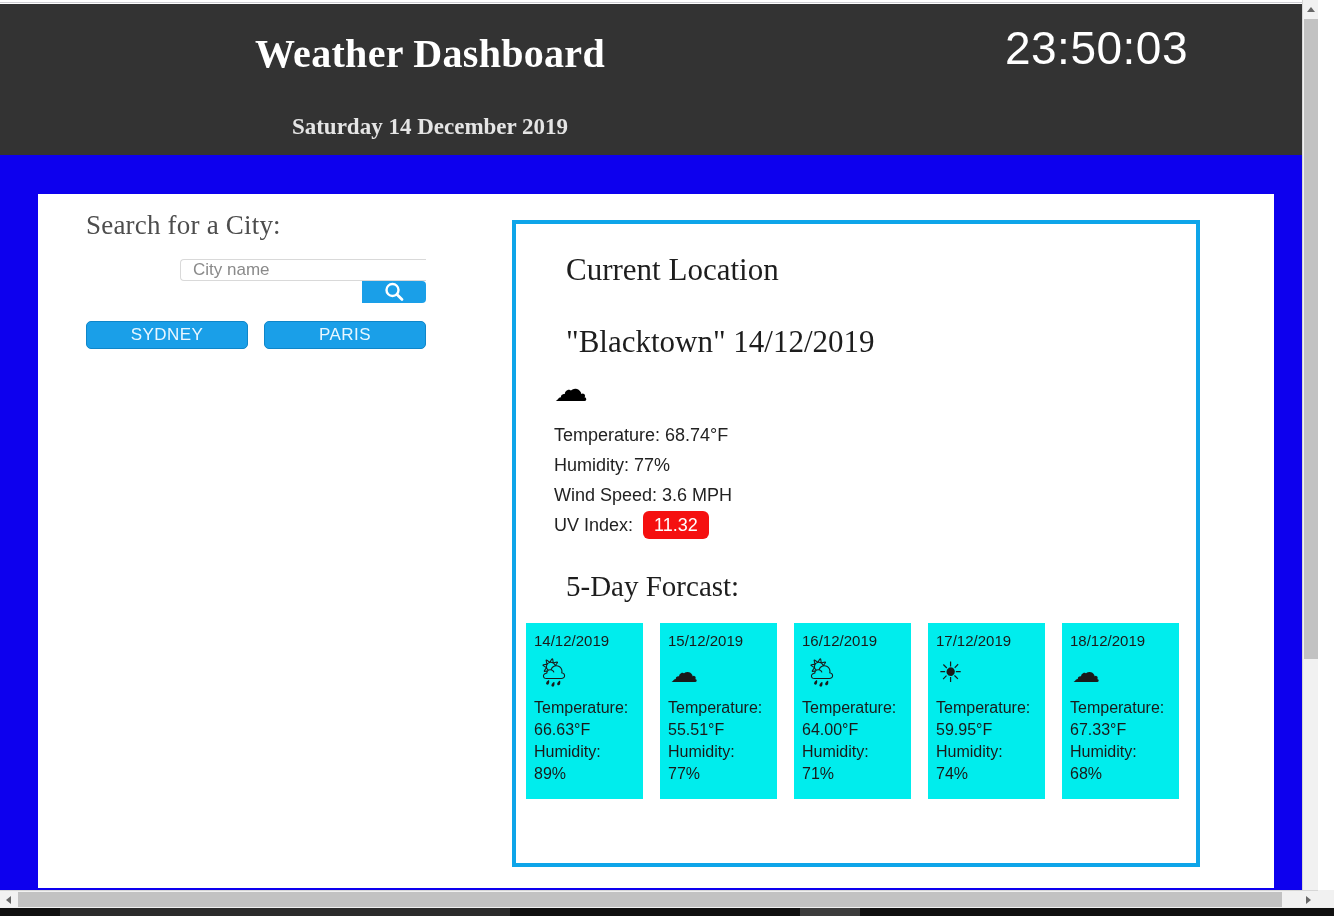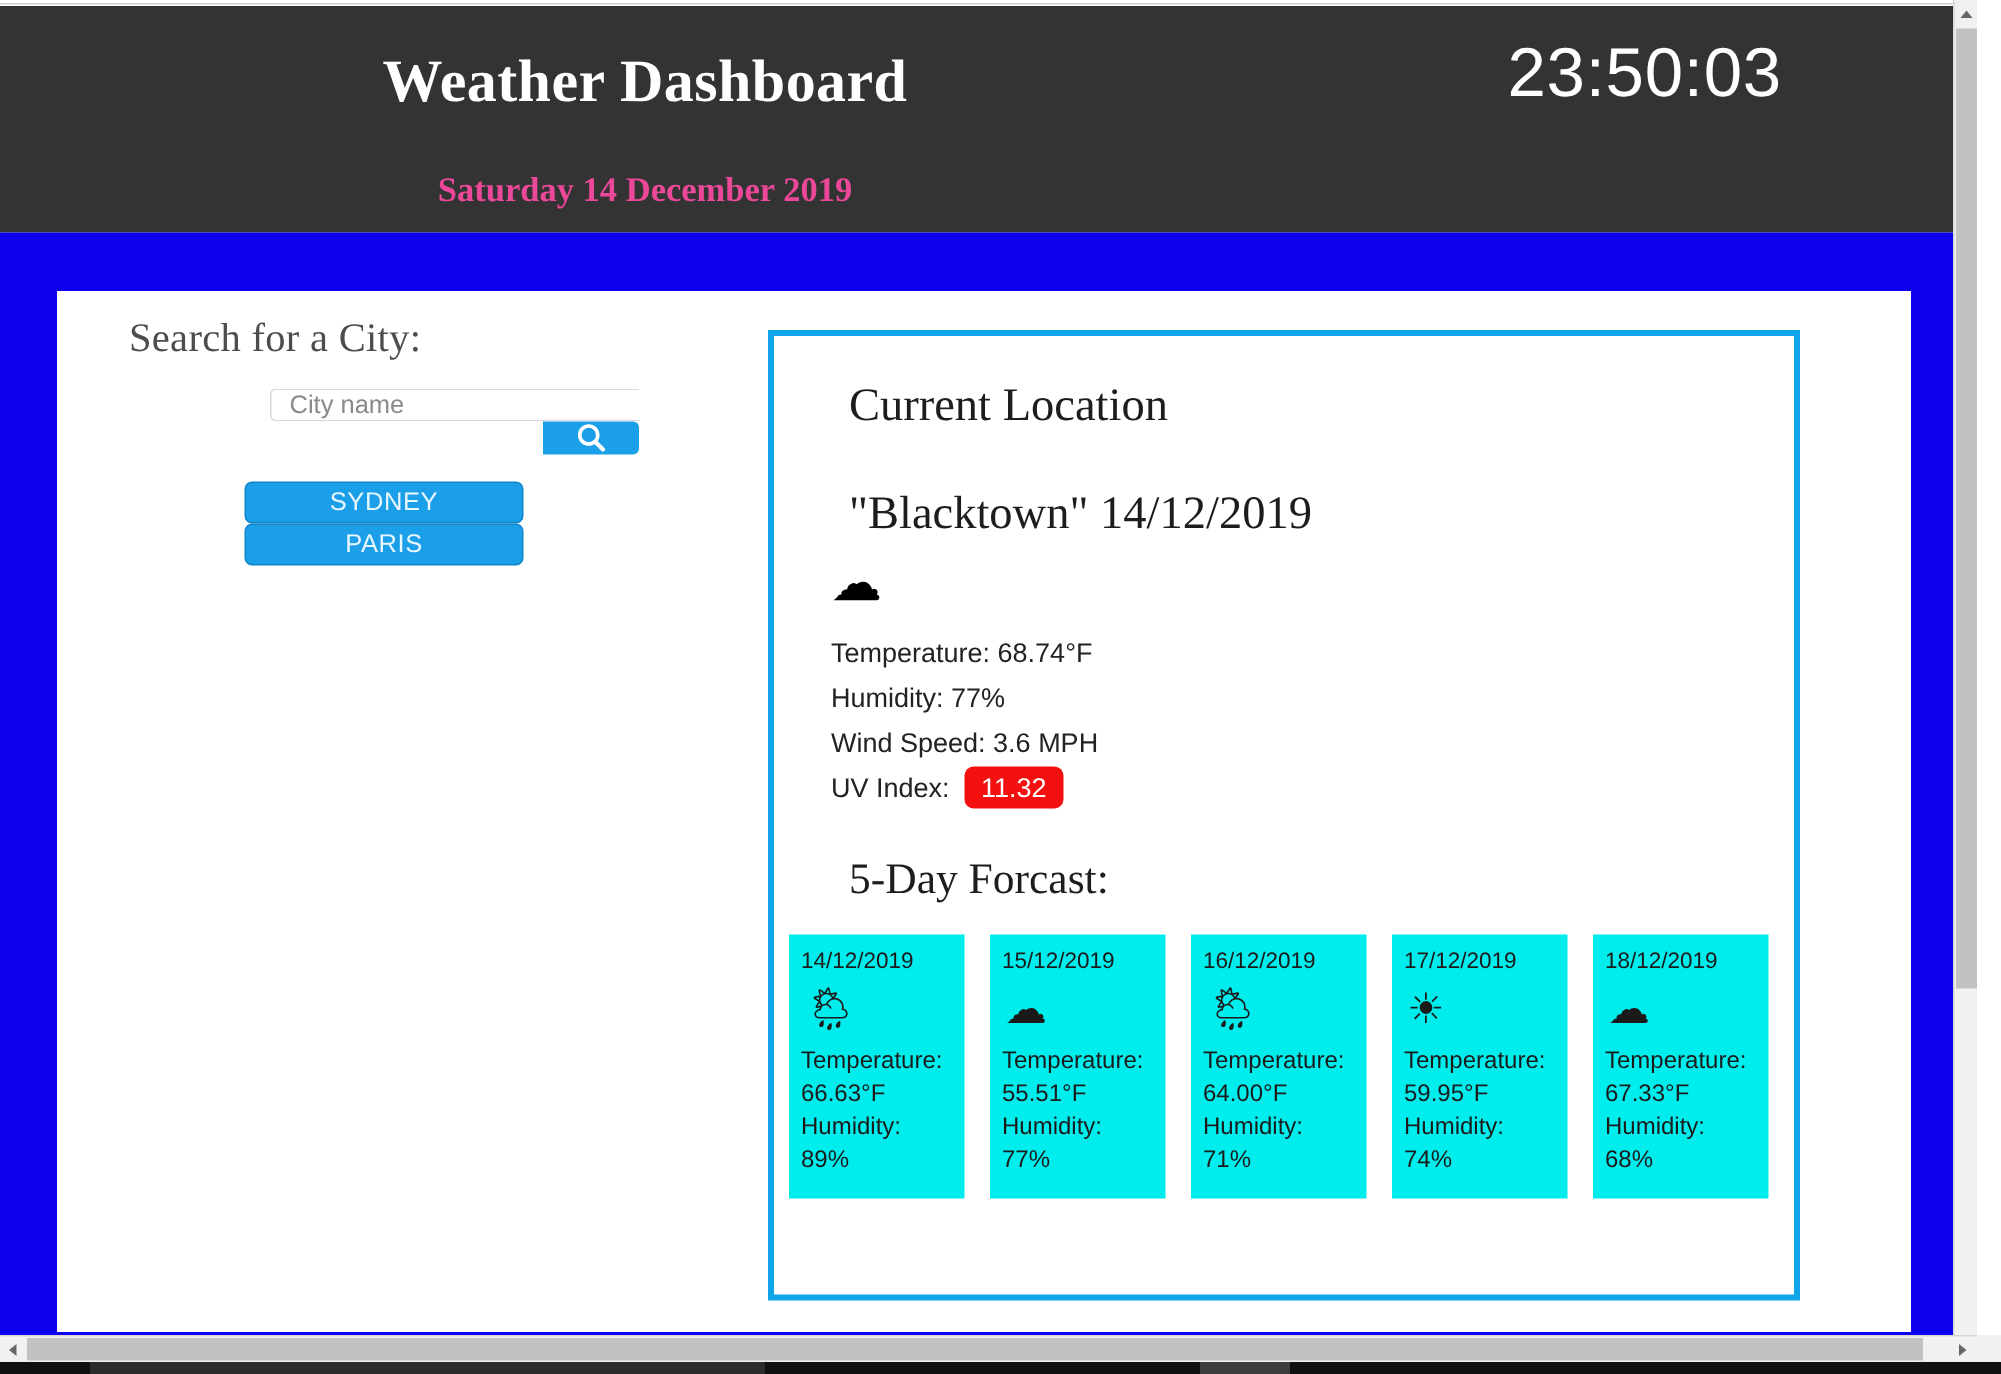--- a/index.html
+++ b/index.html
@@ -55,21 +55,21 @@
   }
   .app-date {
     position: absolute;
     left: 0;
     top: 110px;
     width: 860px;
     text-align: center;
     font-family: "Liberation Serif", serif;
     font-size: 23px;
     font-weight: bold;
-    color: #ec4899;
+    color: #e5e5e5;
   }
   .app-clock {
     position: absolute;
     right: 130px;
     top: 17px;
     font-family: "Liberation Sans", sans-serif;
     font-size: 46px;
     color: #ffffff;
     letter-spacing: 0.5px;
     white-space: nowrap;
@@ -141,22 +141,23 @@
     align-items: center;
     justify-content: center;
     padding: 0;
   }
   .search-button svg { display: block; }
 
   .city-list {
     margin-top: 18px;
     width: 340px;
     display: flex;
-    flex-direction: column;
+    flex-direction: row;
     align-items: center;
+    gap: 16px;
   }
   .city-button {
     width: 186px;
     height: 28px;
     background: #1a9fe8;
     border: 1px solid #0f86c9;
     border-radius: 5px;
     color: #e8f7ff;
     font-family: "Liberation Sans", sans-serif;
     font-size: 17px;

